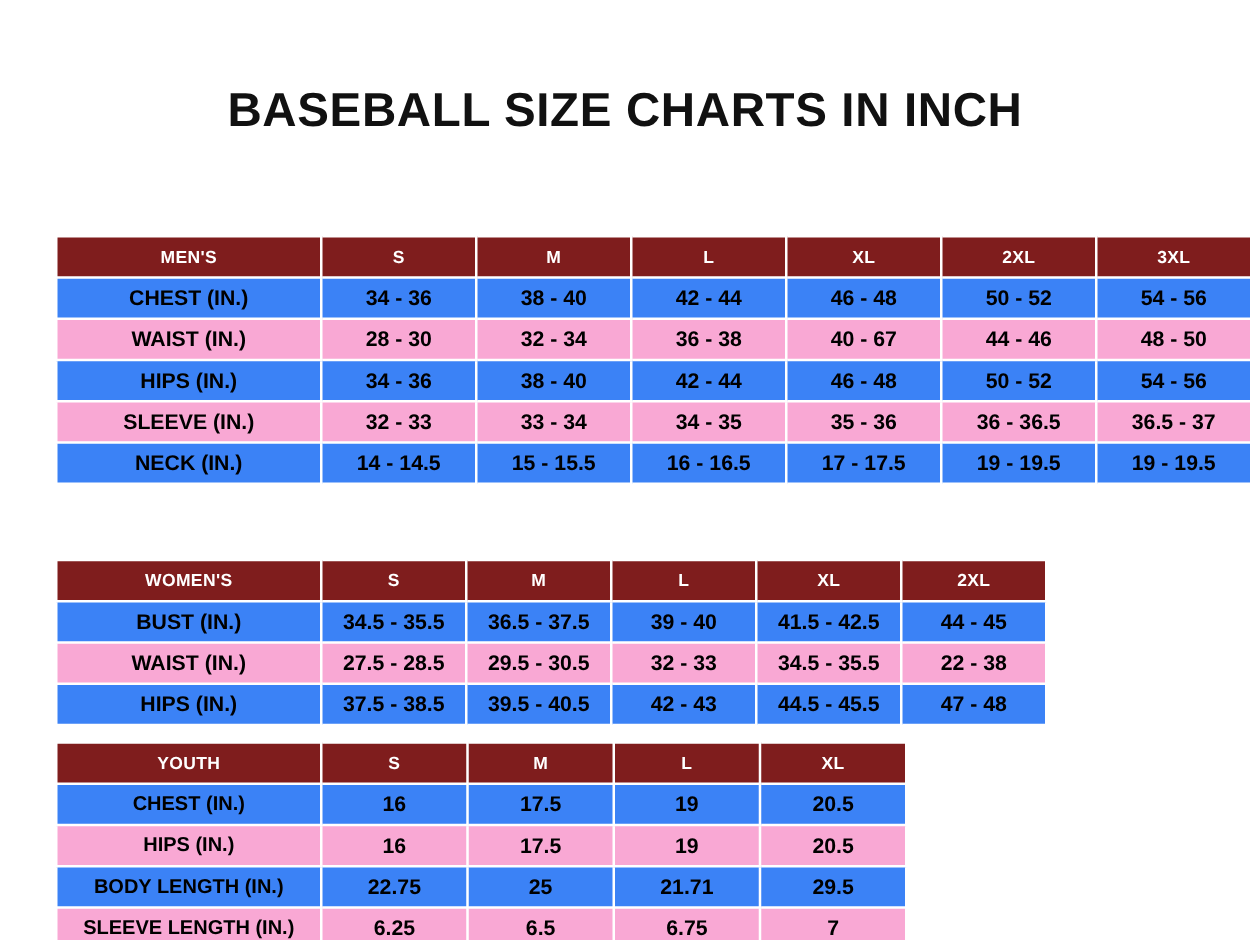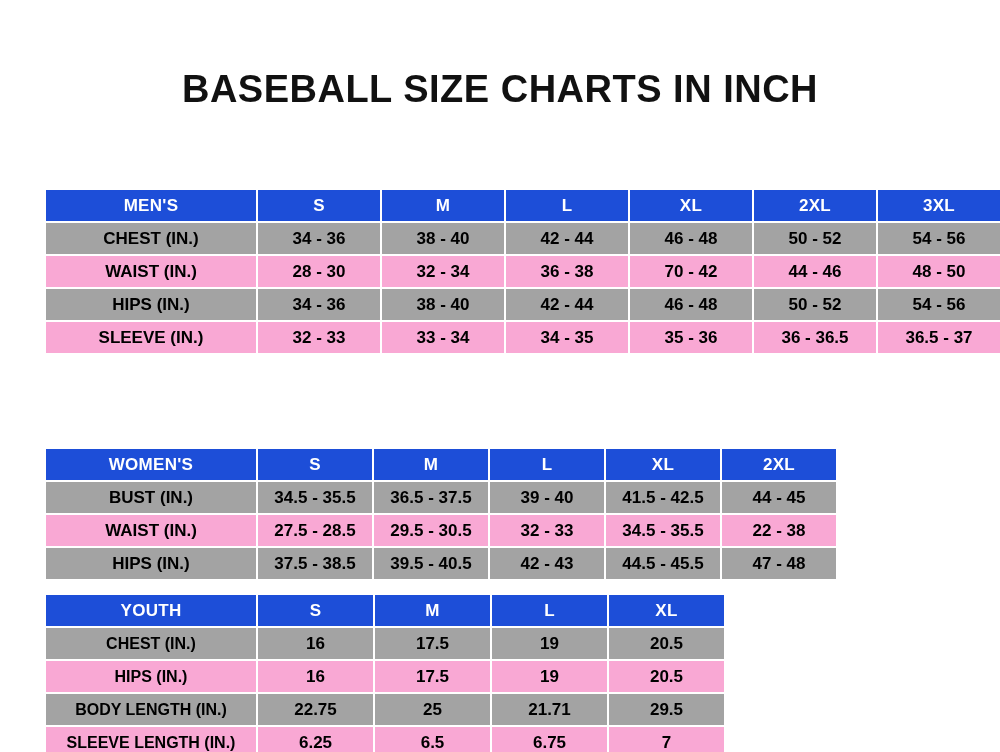--- a/index.html
+++ b/index.html
@@ -41,26 +41,26 @@
   table.size-table td, table.size-table th {
     border: 2px solid #ffffff;
     text-align: center;
     padding: 0;
     height: 31px;
     line-height: 31px;
     white-space: nowrap;
     font-weight: bold;
   }
   .hdr-row td {
-    background: #1d4ed8;
+    background: #7f1d1d;
     color: #ffffff;
-    font-size: 17px;
+    font-size: 14px;
     letter-spacing: 0.3px;
   }
-  .row-light td { background: #a3a3a3; color: #000000; }
+  .row-light td { background: #3b82f6; color: #000000; }
   .row-dark  td { background: #f9a8d4; color: #000000; }
   .label-cell { text-align: center; }
 
   
   #mens-wrap {
     position: absolute;
     top: 188px;
     left: 44px;
   }
   #mens-table { width: 904px; }
@@ -125,41 +125,50 @@
           <td>42 - 44</td>
           <td>46 - 48</td>
           <td>50 - 52</td>
           <td>54 - 56</td>
         </tr>
         <tr class="row-dark">
           <td class="label-cell">WAIST (IN.)</td>
           <td>28 - 30</td>
           <td>32 - 34</td>
           <td>36 - 38</td>
-          <td>70 - 42</td>
+          <td>40 - 67</td>
           <td>44 - 46</td>
           <td>48 - 50</td>
         </tr>
         <tr class="row-light">
           <td class="label-cell">HIPS (IN.)</td>
           <td>34 - 36</td>
           <td>38 - 40</td>
           <td>42 - 44</td>
           <td>46 - 48</td>
           <td>50 - 52</td>
           <td>54 - 56</td>
         </tr>
         <tr class="row-dark">
           <td class="label-cell">SLEEVE (IN.)</td>
           <td>32 - 33</td>
           <td>33 - 34</td>
           <td>34 - 35</td>
           <td>35 - 36</td>
           <td>36 - 36.5</td>
           <td>36.5 - 37</td>
+        </tr>
+        <tr class="row-light">
+          <td class="label-cell">NECK (IN.)</td>
+          <td>14 - 14.5</td>
+          <td>15 - 15.5</td>
+          <td>16 - 16.5</td>
+          <td>17 - 17.5</td>
+          <td>19 - 19.5</td>
+          <td>19 - 19.5</td>
         </tr>
       </tbody>
     </table>
   </div>
 
   <div id="womens-wrap">
     <table class="size-table" id="womens-table">
       <colgroup>
         <col class="c0">
           <col class="cx">

